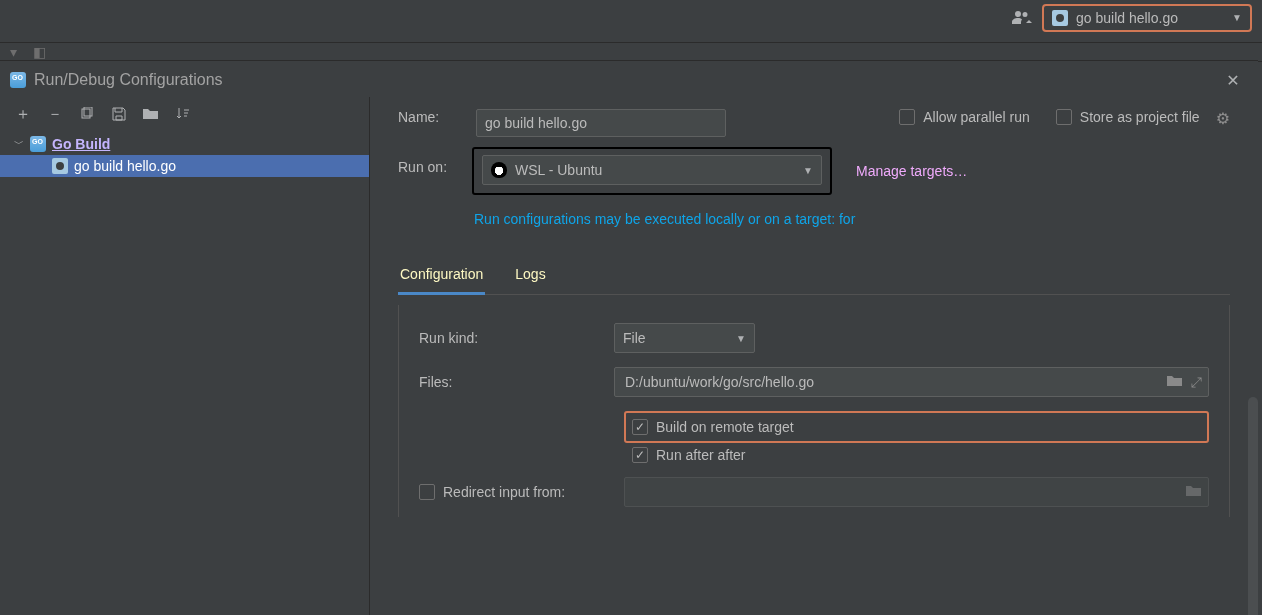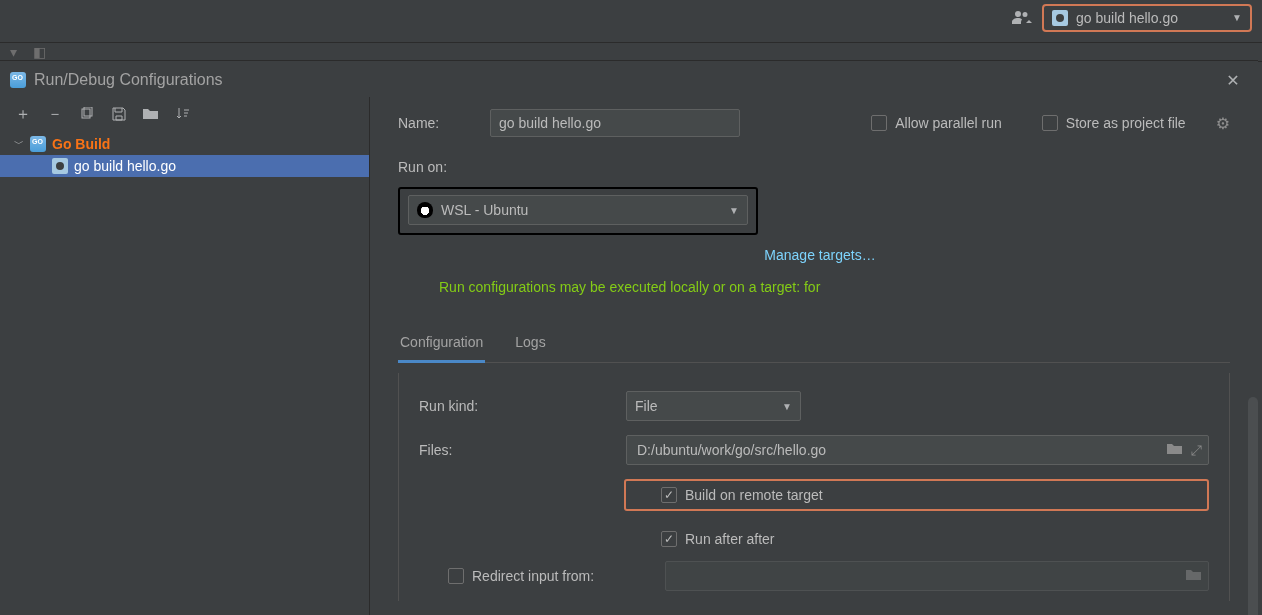--- a/index.html
+++ b/index.html
@@ -143,21 +143,22 @@
     gap:6px;
     padding: 3px 8px 3px 14px;
   }
   .tree-node .tw {
     font-size:10px;
     color:#afb1b3;
     width:10px;
   }
   .tree-node.root .lbl {
     font-weight: bold;
-    color: #f97316;
+    color: #c4b5fd;
+    text-decoration: underline;
   }
   .tree-node.child {
     padding-left: 52px;
     background: #4b6eaf;
     color: #ffffff;
   }
   .go-icon {
     width:16px;height:16px;
     display:inline-block;
     border-radius:3px;
@@ -193,22 +194,22 @@
     flex:1;
     padding: 12px 28px 0 28px;
     display:flex;
     flex-direction:column;
     gap: 10px;
     overflow: hidden;
     position: relative;
   }
   .row {
     display:flex;
-    align-items:center;
-    gap: 30px;
+    align-items:flex-start;
+    gap: 16px;
   }
   .lbl-col {
     width: 62px;
     color:#bbbbbb;
     font-size:14px;
   }
   input.textfield, .select-field {
     background:#45494a;
     border:1px solid #5e6060;
     color:#bbbbbb;
@@ -217,21 +218,20 @@
     border-radius: 2px;
   }
   input.textfield.name {
     width: 250px;
   }
   .checkbox {
     display:inline-flex;
     align-items:center;
     gap: 8px;
     font-size:14px;
-    margin-left:29px;
   }
   .cb {
     width:16px;height:16px;
     border:1px solid #6e6e6e;
     border-radius:2px;
     display:inline-flex;
     align-items:center;
     justify-content:center;
     font-size:12px;
     color:#bbbbbb;
@@ -240,21 +240,20 @@
     content:"✓";
   }
   .gear {
     color:#8e8e8e;
     font-size:16px;
   }
   
   .runon-row {
     align-items:flex-start;
     gap: 12px;
-    flex-direction: column;
   }
   .runon-box {
     border: 2px solid #000000;
     border-radius: 3px;
     padding: 6px 8px 8px 8px;
     display:flex;
     align-items:center;
   }
   .select-field {
     display:flex;
@@ -269,73 +268,73 @@
     color:#afb1b3;
     font-size:10px;
   }
   .tux-icon {
     width:16px;height:16px;
     display:inline-block;
     background: radial-gradient(circle at 50% 55%, #fff 0 35%, #000 36% 100%);
     border-radius:50% 50% 45% 45%;
   }
   .link {
-    color:#7dd3fc;
+    color:#f0abfc;
     font-size:14px;
     cursor:pointer;
     margin-left: 12px;
     align-self:center;
   }
   .hint {
-    color:#84cc16;
+    color:#0ea5e9;
     font-size:14px;
     line-height:1.5;
-    margin-left: 41px;
+    margin-left: 76px;
     margin-top: 4px;
     max-width: 540px;
   }
   
   .tabs {
     display:flex;
     gap: 28px;
     margin-top: 18px;
     border-bottom: 1px solid #515151;
   }
   .tab {
     padding: 8px 2px 10px 2px;
     font-size:14px;
-    color:#a3a3a3;
+    color:#fef9c3;
     cursor:pointer;
   }
   .tab.active {
     border-bottom: 3px solid #4a88c7;
     margin-bottom: -1px;
   }
   
   .config-area {
     border: 1px solid #515151;
     border-top: none;
     padding: 18px 20px 10px 20px;
     display:flex;
     flex-direction:column;
     gap: 14px;
     position:relative;
     border-bottom: none;
   }
   .config-row {
     display:flex;
     align-items:center;
-    gap: 12px;
+    gap: 0;
   }
   .config-lbl {
     width: 195px;
     font-size:14px;
   }
   .select-small {
-    width: 175px;
+    width: 141px;
     position: relative;
   }
   .file-input-wrap {
     flex:1;
     display:flex;
     align-items:center;
     background:#45494a;
     border:1px solid #5e6060;
     border-radius:2px;
     padding: 0 6px 0 10px;
@@ -350,21 +349,21 @@
   .file-input-wrap .expand-ic {
     color:#8a8a8a;
     font-size:14px;
     margin-left:8px;
     cursor:pointer;
   }
   .indent-checks {
     margin-left: 205px;
     display:flex;
     flex-direction:column;
-    gap: 20px;
+    gap: 4px;
   }
   .remote-box {
     border:2px solid #d17855;
     border-radius:3px;
     padding: 6px 54px 6px 6px;
     display:inline-flex;
   }
   
   .vscroll {
     position:absolute;

